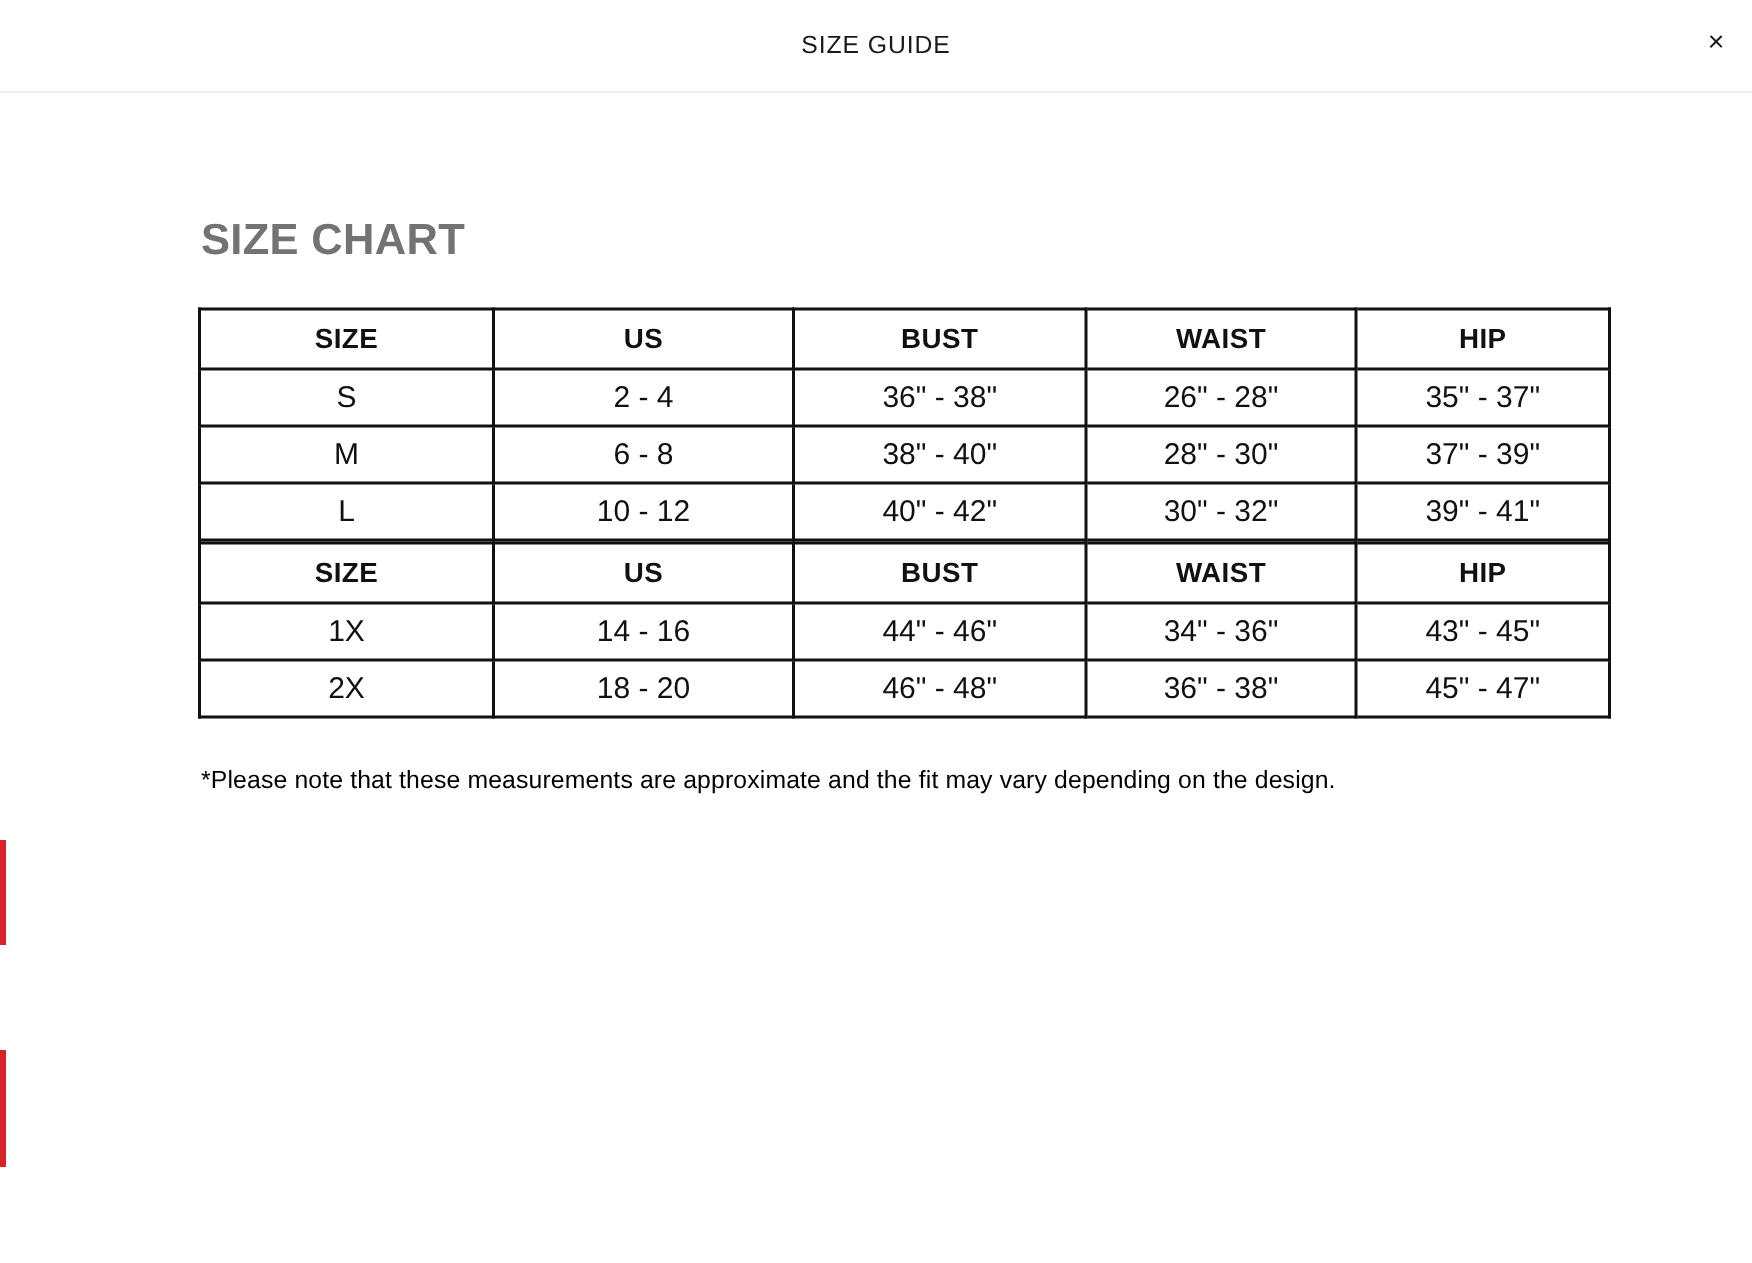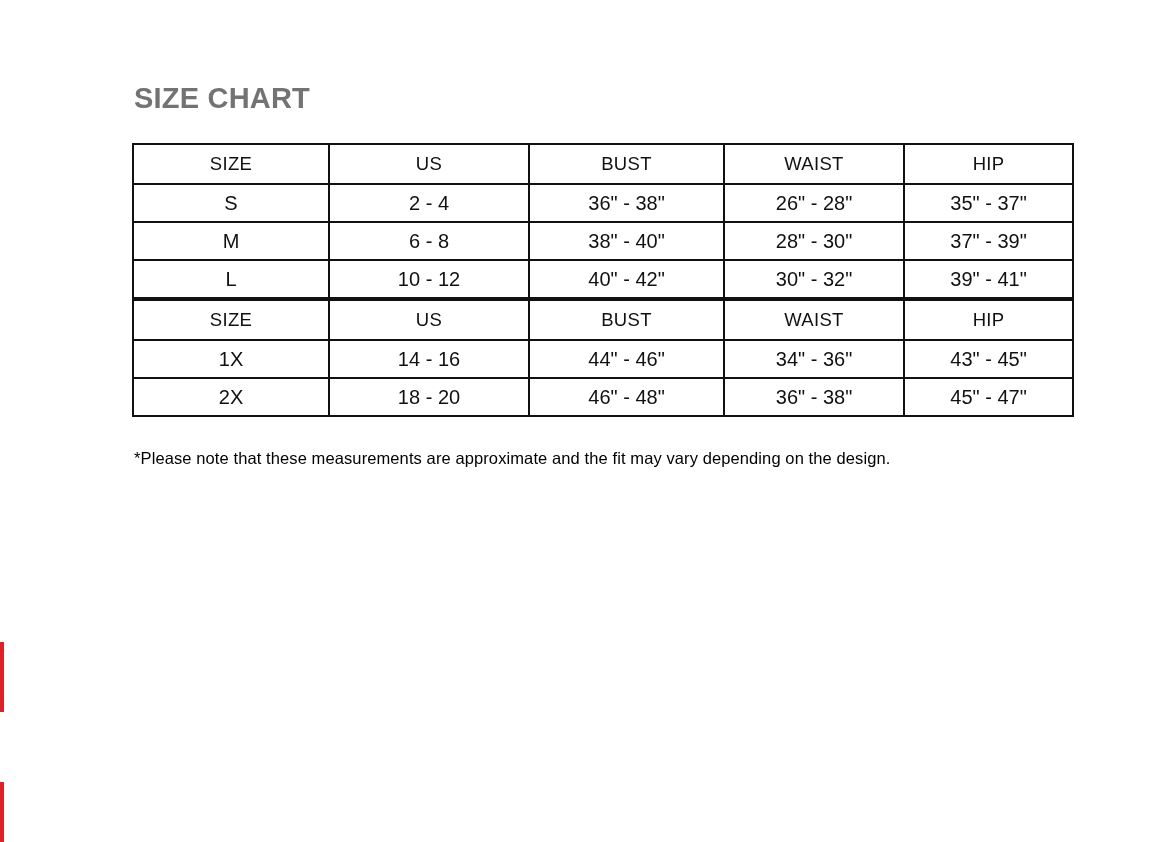--- a/index.html
+++ b/index.html
@@ -100,21 +100,21 @@
 
   table.size-table th,
   table.size-table td {
     border: 2px solid #111111;
     text-align: center;
     font-family: "Liberation Sans", sans-serif;
     color: #111111;
   }
   table.size-table th {
     font-size: 18.5px;
-    font-weight: normal;
+    font-weight: bold;
     height: 40px;
     letter-spacing: 0.3px;
   }
   table.size-table td {
     font-size: 20px;
     font-weight: normal;
     height: 38px;
   }
 
   col.c-size { width: 196px; }
@@ -129,20 +129,24 @@
     color: #000000;
     font-family: "Liberation Sans", sans-serif;
     letter-spacing: 0.1px;
   }
 </style>
 </head>
 <body>
 
 <div id="app">
 
+  <div class="modal-header">
+    <div class="modal-title">SIZE GUIDE</div>
+    <button class="close-btn">×</button>
+  </div>
 
   <div class="edge-accent a1"></div>
   <div class="edge-accent a2"></div>
 
   <div class="content">
 
     <div class="chart-heading">SIZE CHART</div>
 
     <table class="size-table first">
       <colgroup>

